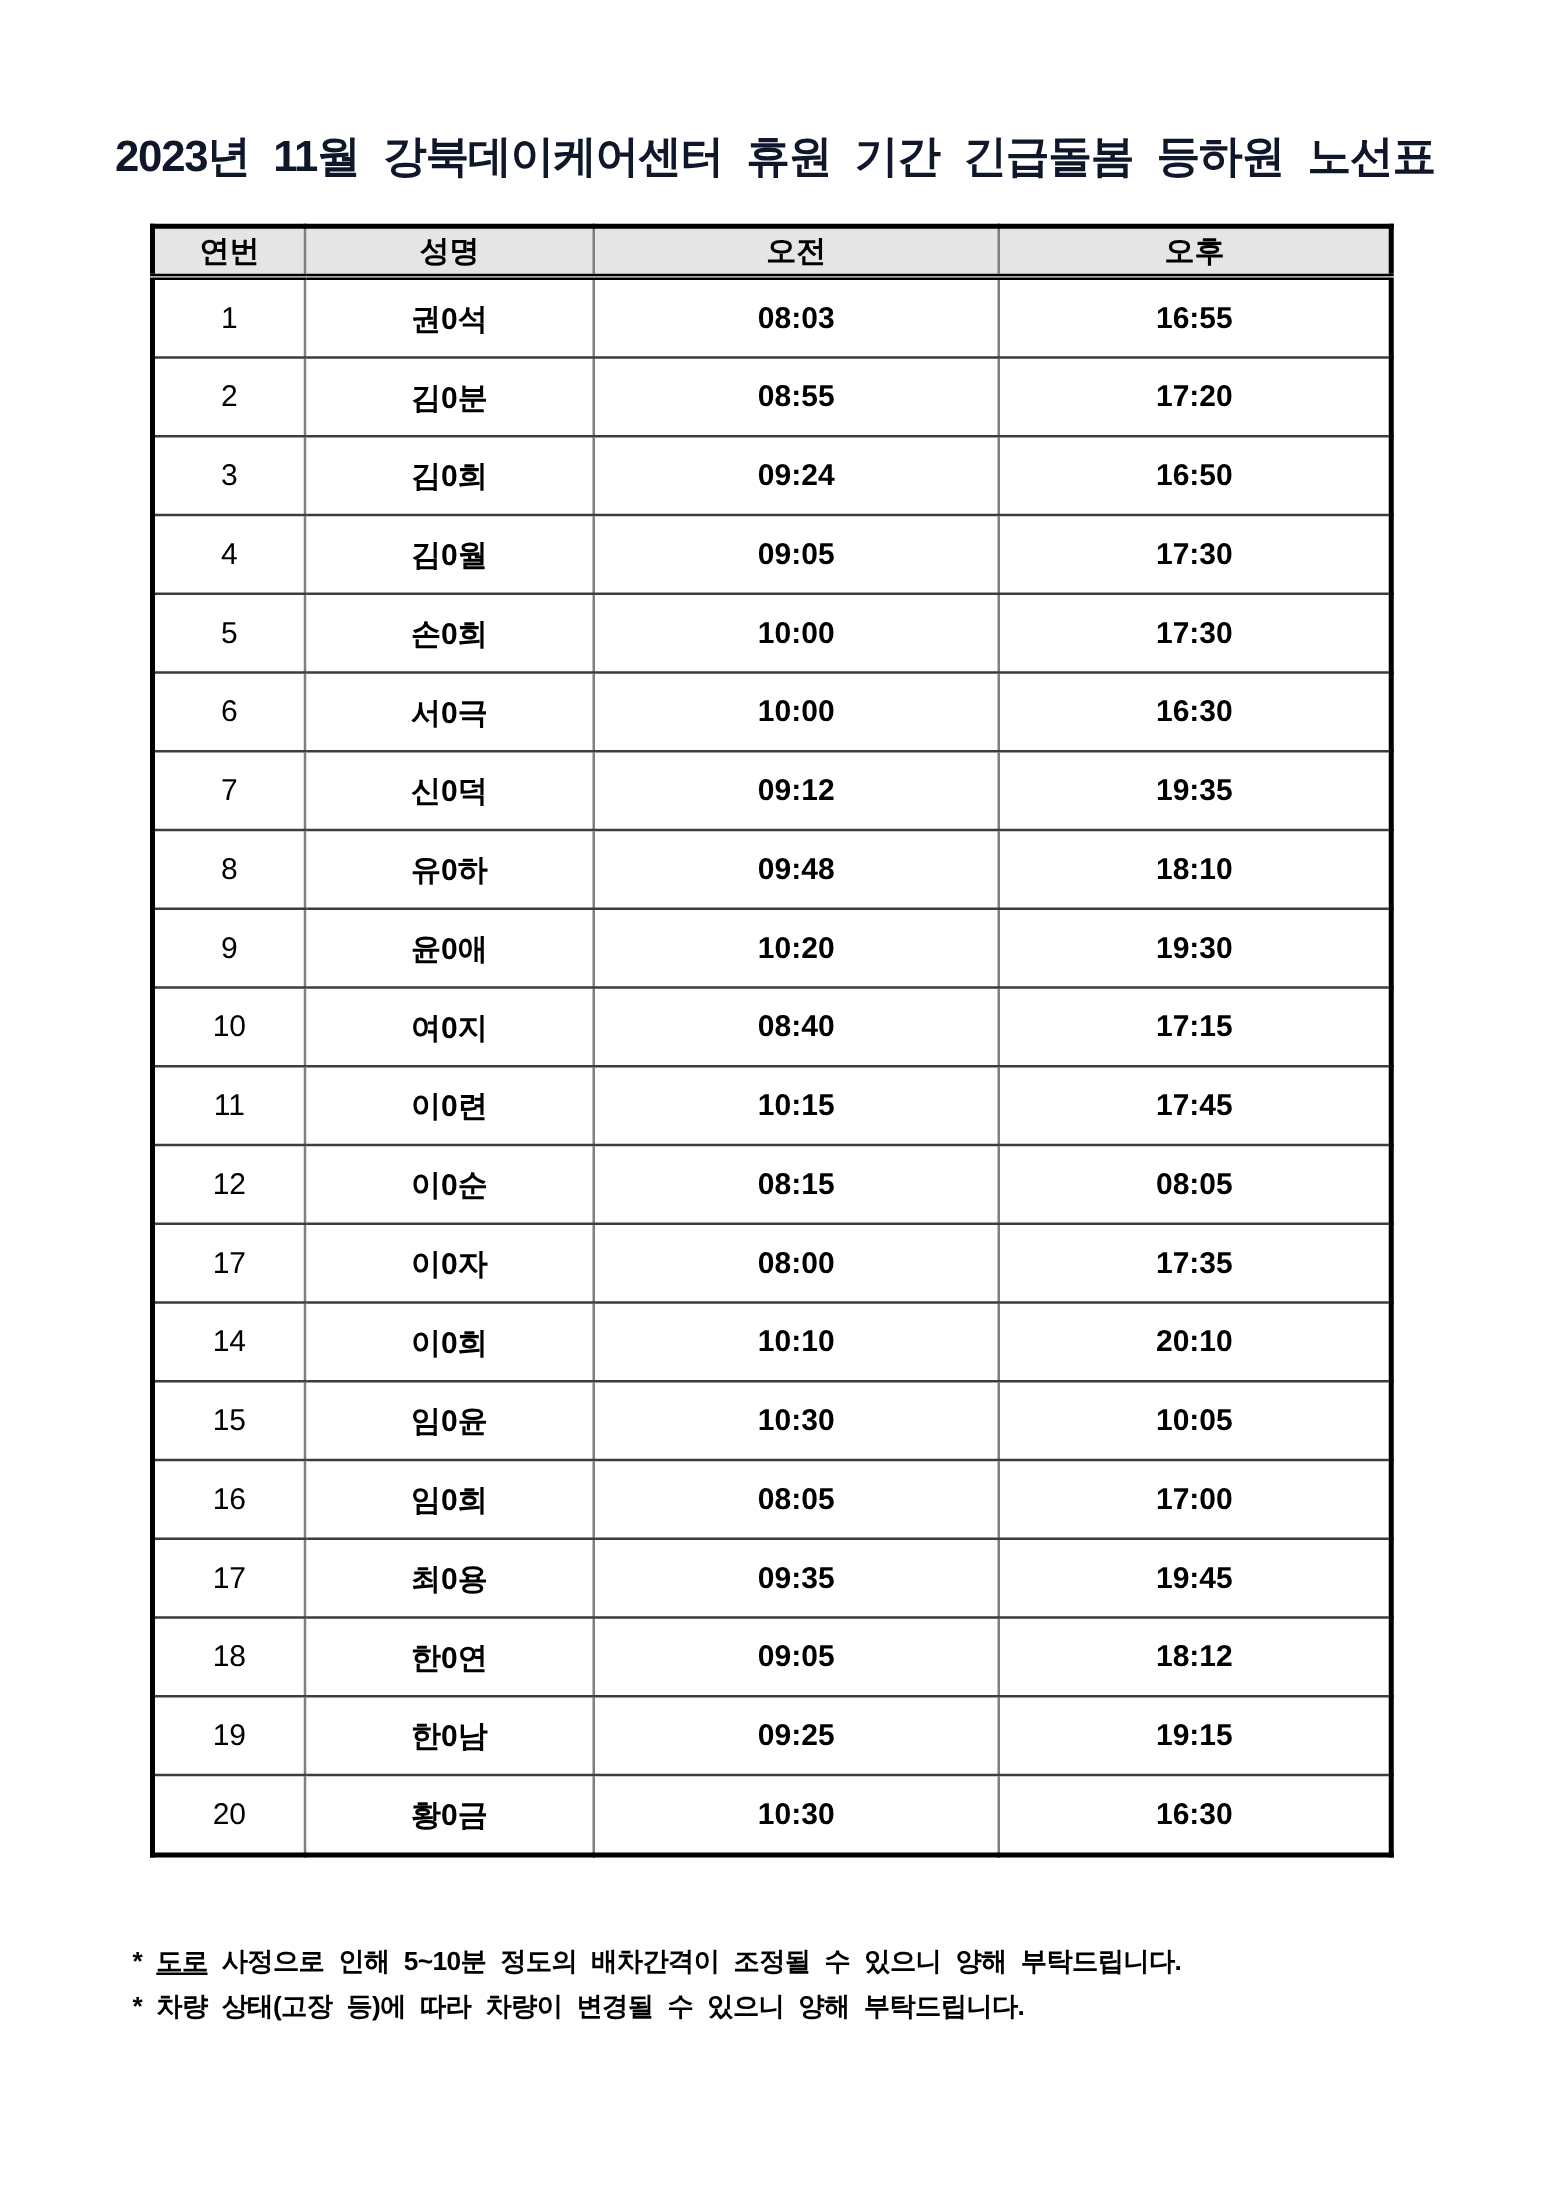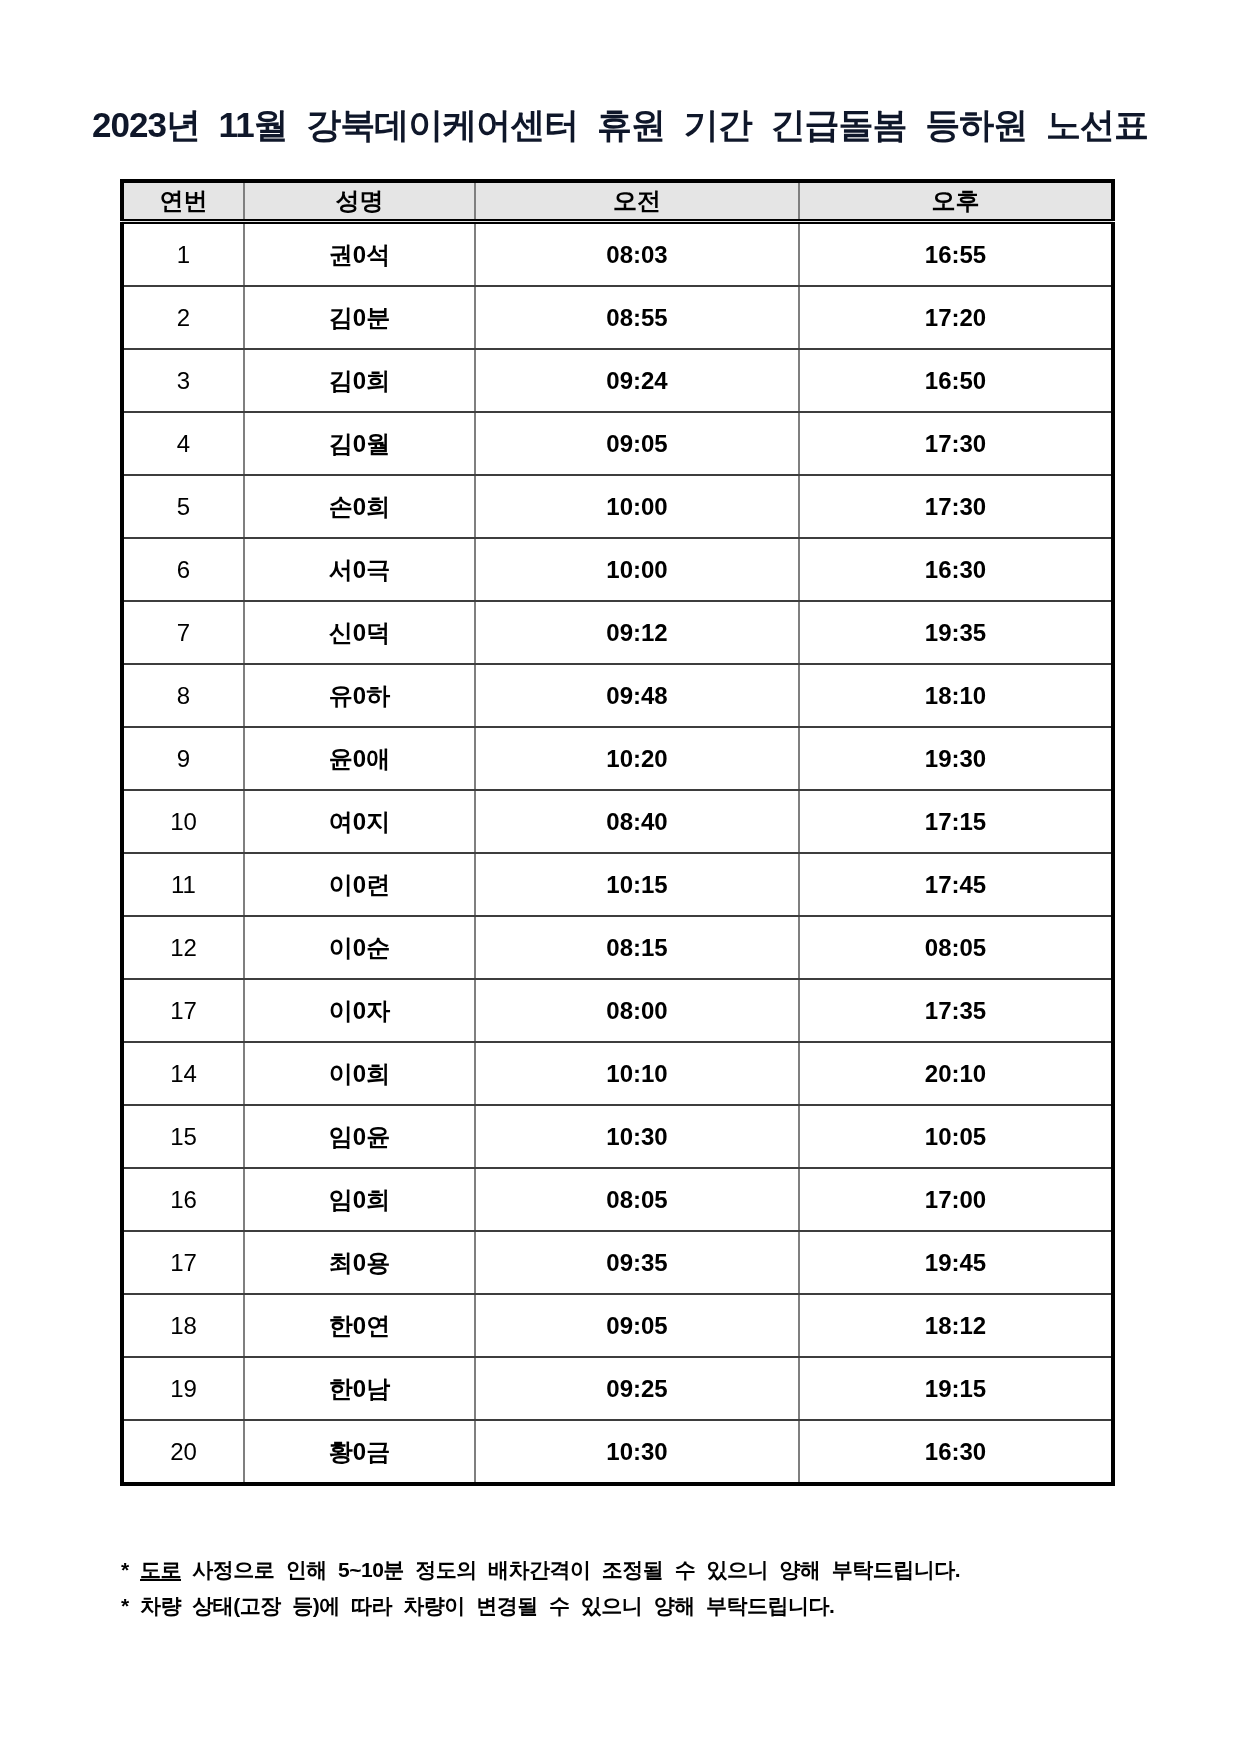--- a/index.html
+++ b/index.html
@@ -66,21 +66,21 @@
   table.schedule td.col-no { font-weight: normal; }
   table.schedule td.col-name,
   table.schedule td.col-am,
   table.schedule td.col-pm { font-weight: bold; }
   table.schedule th:first-child,
   table.schedule td:first-child { border-left: none; }
   table.schedule th:last-child,
   table.schedule td:last-child { border-right: none; }
   .notes {
     position: absolute;
-    left: 121px;
+    left: 106px;
     top: 1552px;
     width: 1050px;
   }
   .note-line {
     margin: 0;
     font-size: 21px;
     font-weight: bold;
     line-height: 36px;
     word-spacing: 6px;
     letter-spacing: -0.5px;

